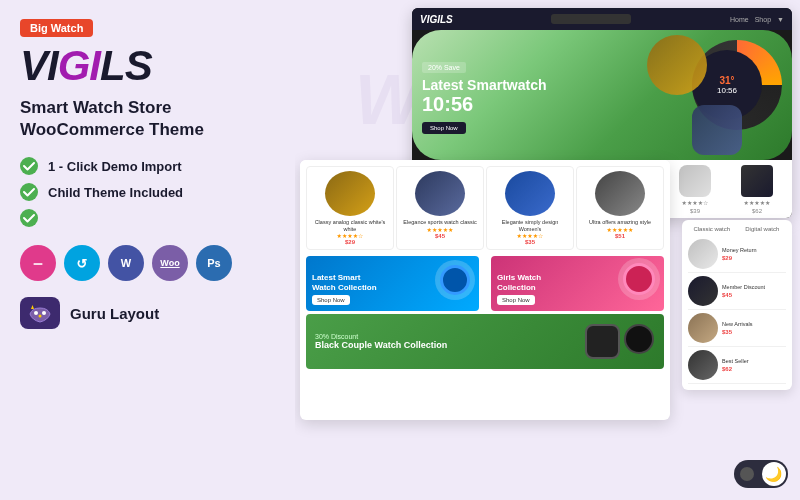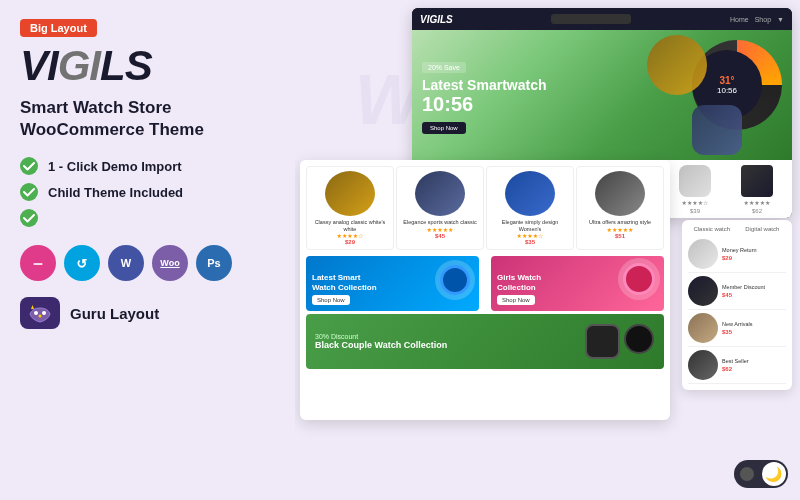--- a/index.html
+++ b/index.html
@@ -47,21 +47,21 @@
       font-weight: 900;
       color: #1a1a2e;
       font-style: italic;
       letter-spacing: -1px;
       line-height: 1;
       margin-bottom: 10px;
       font-family: 'Arial Black', Arial, sans-serif;
     }
 
     .logo-text .vi { color: #1a1a2e; }
-    .logo-text .gi { color: #737373; }
+    .logo-text .gi { color: #a21caf; }
     .logo-text .ls { color: #1a1a2e; }
 
     .subtitle {
       font-size: 17px;
       font-weight: bold;
       color: #1a1a2e;
       line-height: 1.3;
       margin-bottom: 16px;
     }
 
@@ -197,20 +197,21 @@
     }
 
     .preview-hero {
       height: 130px;
       background: linear-gradient(135deg, #b8e0b0 0%, #7bc87a 30%, #4a9e48 60%, #2d7a2b 100%);
       position: relative;
       overflow: hidden;
       display: flex;
       align-items: center;
       padding: 10px;
+      border-radius: 29px;
     }
 
     .hero-text-area {
       z-index: 2;
       color: white;
     }
 
     .hero-save {
       background: rgba(255,255,255,0.2);
       color: white;
@@ -525,21 +526,21 @@
       z-index: 1;
       letter-spacing: -2px;
     }
   </style>
 </head>
 <body>
 
 <div class="container">
 
   <div class="left-panel">
-    <div class="big-update-badge">Big Layout</div>
+    <div class="big-update-badge">Big Watch</div>
 
     <div class="logo-text">
       <span class="vi">VI</span><span class="gi">GI</span><span class="ls">LS</span>
     </div>
 
     <div class="subtitle">
       <div>Smart Watch Store</div>
       <div>WooCommerce Theme</div>
     </div>
 

